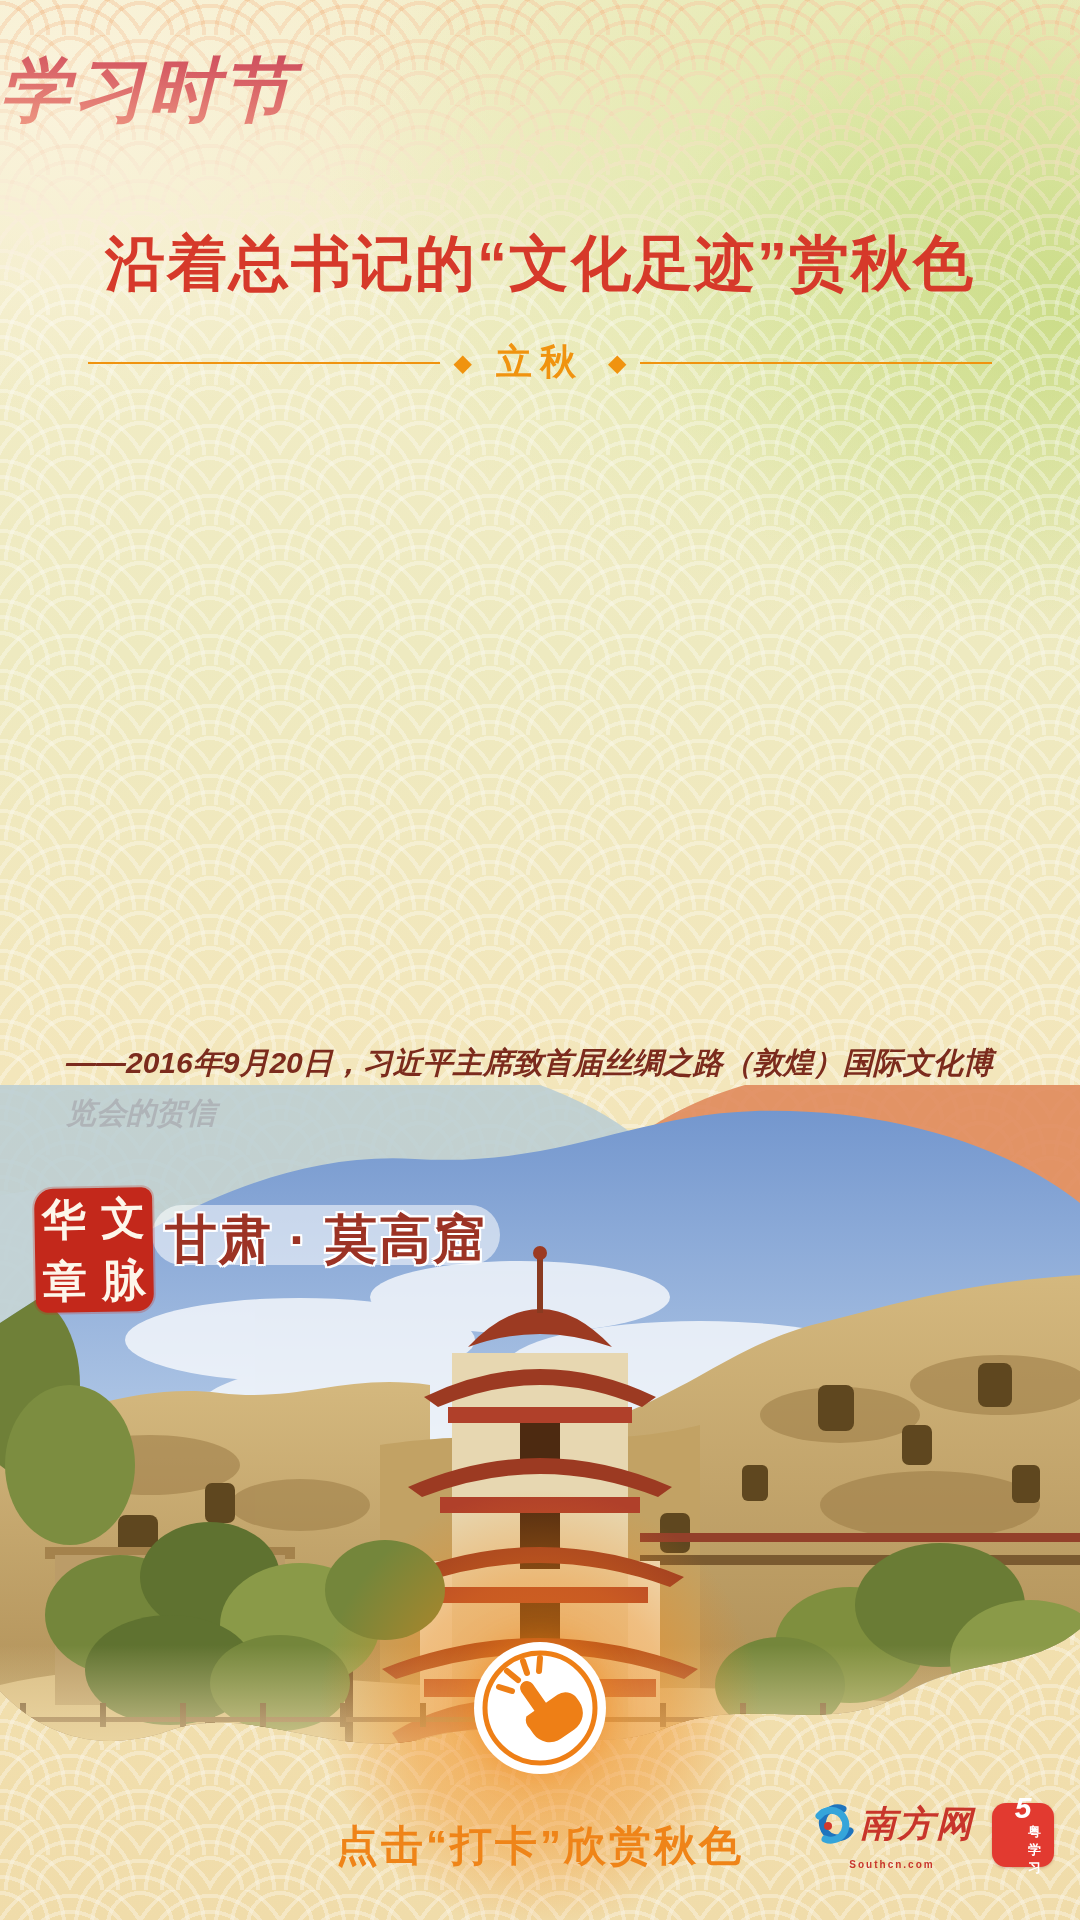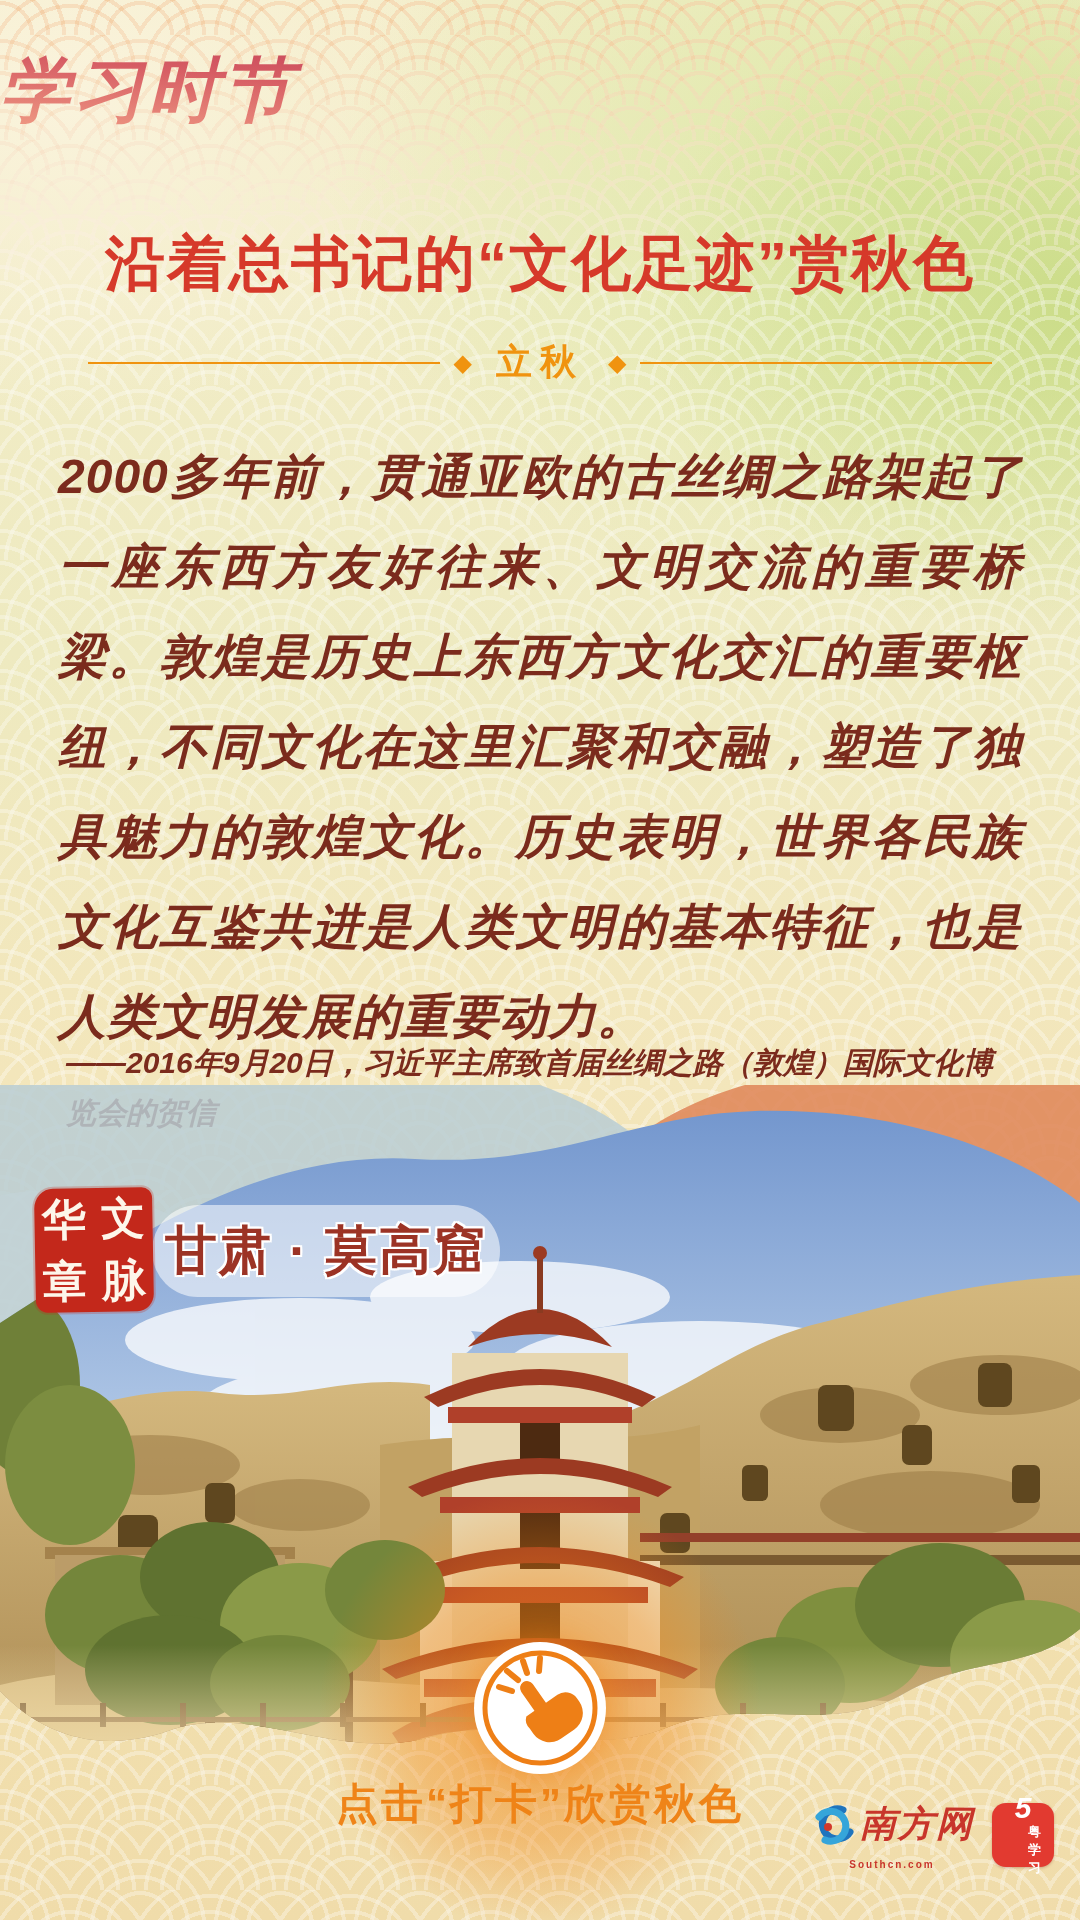--- a/index.html
+++ b/index.html
@@ -40,36 +40,36 @@
     color:#7b2b1d;text-align:justify;letter-spacing:1px;}
   .attribution{position:absolute;left:66px;top:1038px;width:950px;margin:0;
     font-size:30px;line-height:50px;font-weight:700;font-style:italic;color:#7b2b1d;}
   .photo{position:absolute;left:0;top:1085px;width:1080px;height:700px;z-index:1;}
   .seal{position:absolute;left:35px;top:1188px;width:118px;height:124px;z-index:3;
     background:#c3281b;border-radius:16% 9% 14% 10%;
     box-shadow:0 0 0 2px rgba(195,40,27,.25);
     display:grid;grid-template-columns:1fr 1fr;grid-template-rows:1fr 1fr;
     align-items:center;justify-items:center;transform:rotate(-1deg);}
   .seal span{color:#fdf6ea;font-size:44px;font-weight:900;line-height:1;}
-  .location-pill{position:absolute;left:152px;top:1205px;width:348px;height:92px;z-index:2;
+  .location-pill{position:absolute;left:152px;top:1205px;width:348px;height:60px;z-index:2;
     background:rgba(255,255,255,.55);border-radius:46px;
-    display:flex;align-items:center;justify-content:center;}
+    display:flex;justify-content:center;}
   .location-pill span{font-size:52px;font-weight:900;color:#9c3325;letter-spacing:2px;
     text-shadow:2px 0 0 #fff,-2px 0 0 #fff,0 2px 0 #fff,0 -2px 0 #fff,2px 2px 0 #fff,-2px -2px 0 #fff,2px -2px 0 #fff,-2px 2px 0 #fff;}
   .cta-glow{position:absolute;left:310px;top:1480px;width:460px;height:460px;z-index:2;pointer-events:none;
     background:radial-gradient(circle,rgba(242,134,22,.62) 0%,rgba(242,134,22,.38) 40%,rgba(242,134,22,0) 68%);}
   .cta{position:absolute;left:474px;top:1642px;width:132px;height:132px;z-index:3;
     background:#fff;border:none;border-radius:50%;padding:0;cursor:pointer;
     display:flex;align-items:center;justify-content:center;
     box-shadow:0 0 34px rgba(240,130,20,.55);}
-  .caption{position:absolute;left:0;right:0;top:1776px;z-index:2;text-align:center;
+  .caption{position:absolute;left:0;right:0;top:1818px;z-index:2;text-align:center;
     font-size:42px;font-weight:800;color:#ef8418;letter-spacing:3px;}
   .footer-logos{position:absolute;right:26px;top:1800px;z-index:2;display:flex;align-items:center;gap:18px;}
   .southcn{display:flex;flex-direction:column;align-items:center;}
-  .southcn .row{display:flex;align-items:center;gap:2px;}
+  .southcn .row{display:flex;align-items:flex-start;gap:2px;}
   .southcn .name{font-size:36px;font-weight:900;font-style:italic;color:#c8352b;letter-spacing:2px;}
   .southcn .domain{font-size:10px;font-weight:700;color:#c8352b;letter-spacing:2px;margin-top:10px;}
   .yuexuexi{width:62px;height:64px;background:#e23a30;border-radius:14px;
     display:flex;flex-direction:column;align-items:center;justify-content:center;
     box-shadow:0 1px 3px rgba(120,30,20,.3);}
   .yuexuexi .glyph{color:#fff;font-size:30px;font-weight:900;font-style:italic;line-height:30px;}
   .yuexuexi .name{color:#fff;font-size:13px;font-weight:700;letter-spacing:1px;margin-left:36px;}
 </style>
 </head>
 <body>
@@ -83,21 +83,20 @@
   <h1 class="title">沿着总书记的“文化足迹”赏秋色</h1>
 
   <div class="divider">
     <span class="line"></span>
     <span class="diamond">◆</span>
     <span class="season">立秋</span>
     <span class="diamond">◆</span>
     <span class="line"></span>
   </div>
 
-  <p class="quote">2000多年前，贯通亚欧的古丝绸之路架起了一座东西方友好往来、文明交流的重要桥梁。敦煌是历史上东西方文化交汇的重要枢纽，不同文化在这里汇聚和交融，塑造了独具魅力的敦煌文化。历史表明，世界各民族文化互鉴共进是人类文明的基本特征，也是人类文明发展的重要动力。</p>
   <p class="attribution">——2016年9月20日，习近平主席致首届丝绸之路（敦煌）国际文化博览会的贺信</p>
 
   <div class="photo">
     <svg width="1080" height="700" viewBox="0 0 1080 700" xmlns="http://www.w3.org/2000/svg">
       <defs>
         <linearGradient id="sky" x1="0" y1="0" x2="0" y2="1">
           <stop offset="0" stop-color="#6f93cc"></stop>
             <stop offset=".55" stop-color="#b7cde9"></stop>
             <stop offset="1" stop-color="#e6eef8"></stop>
         </linearGradient>

